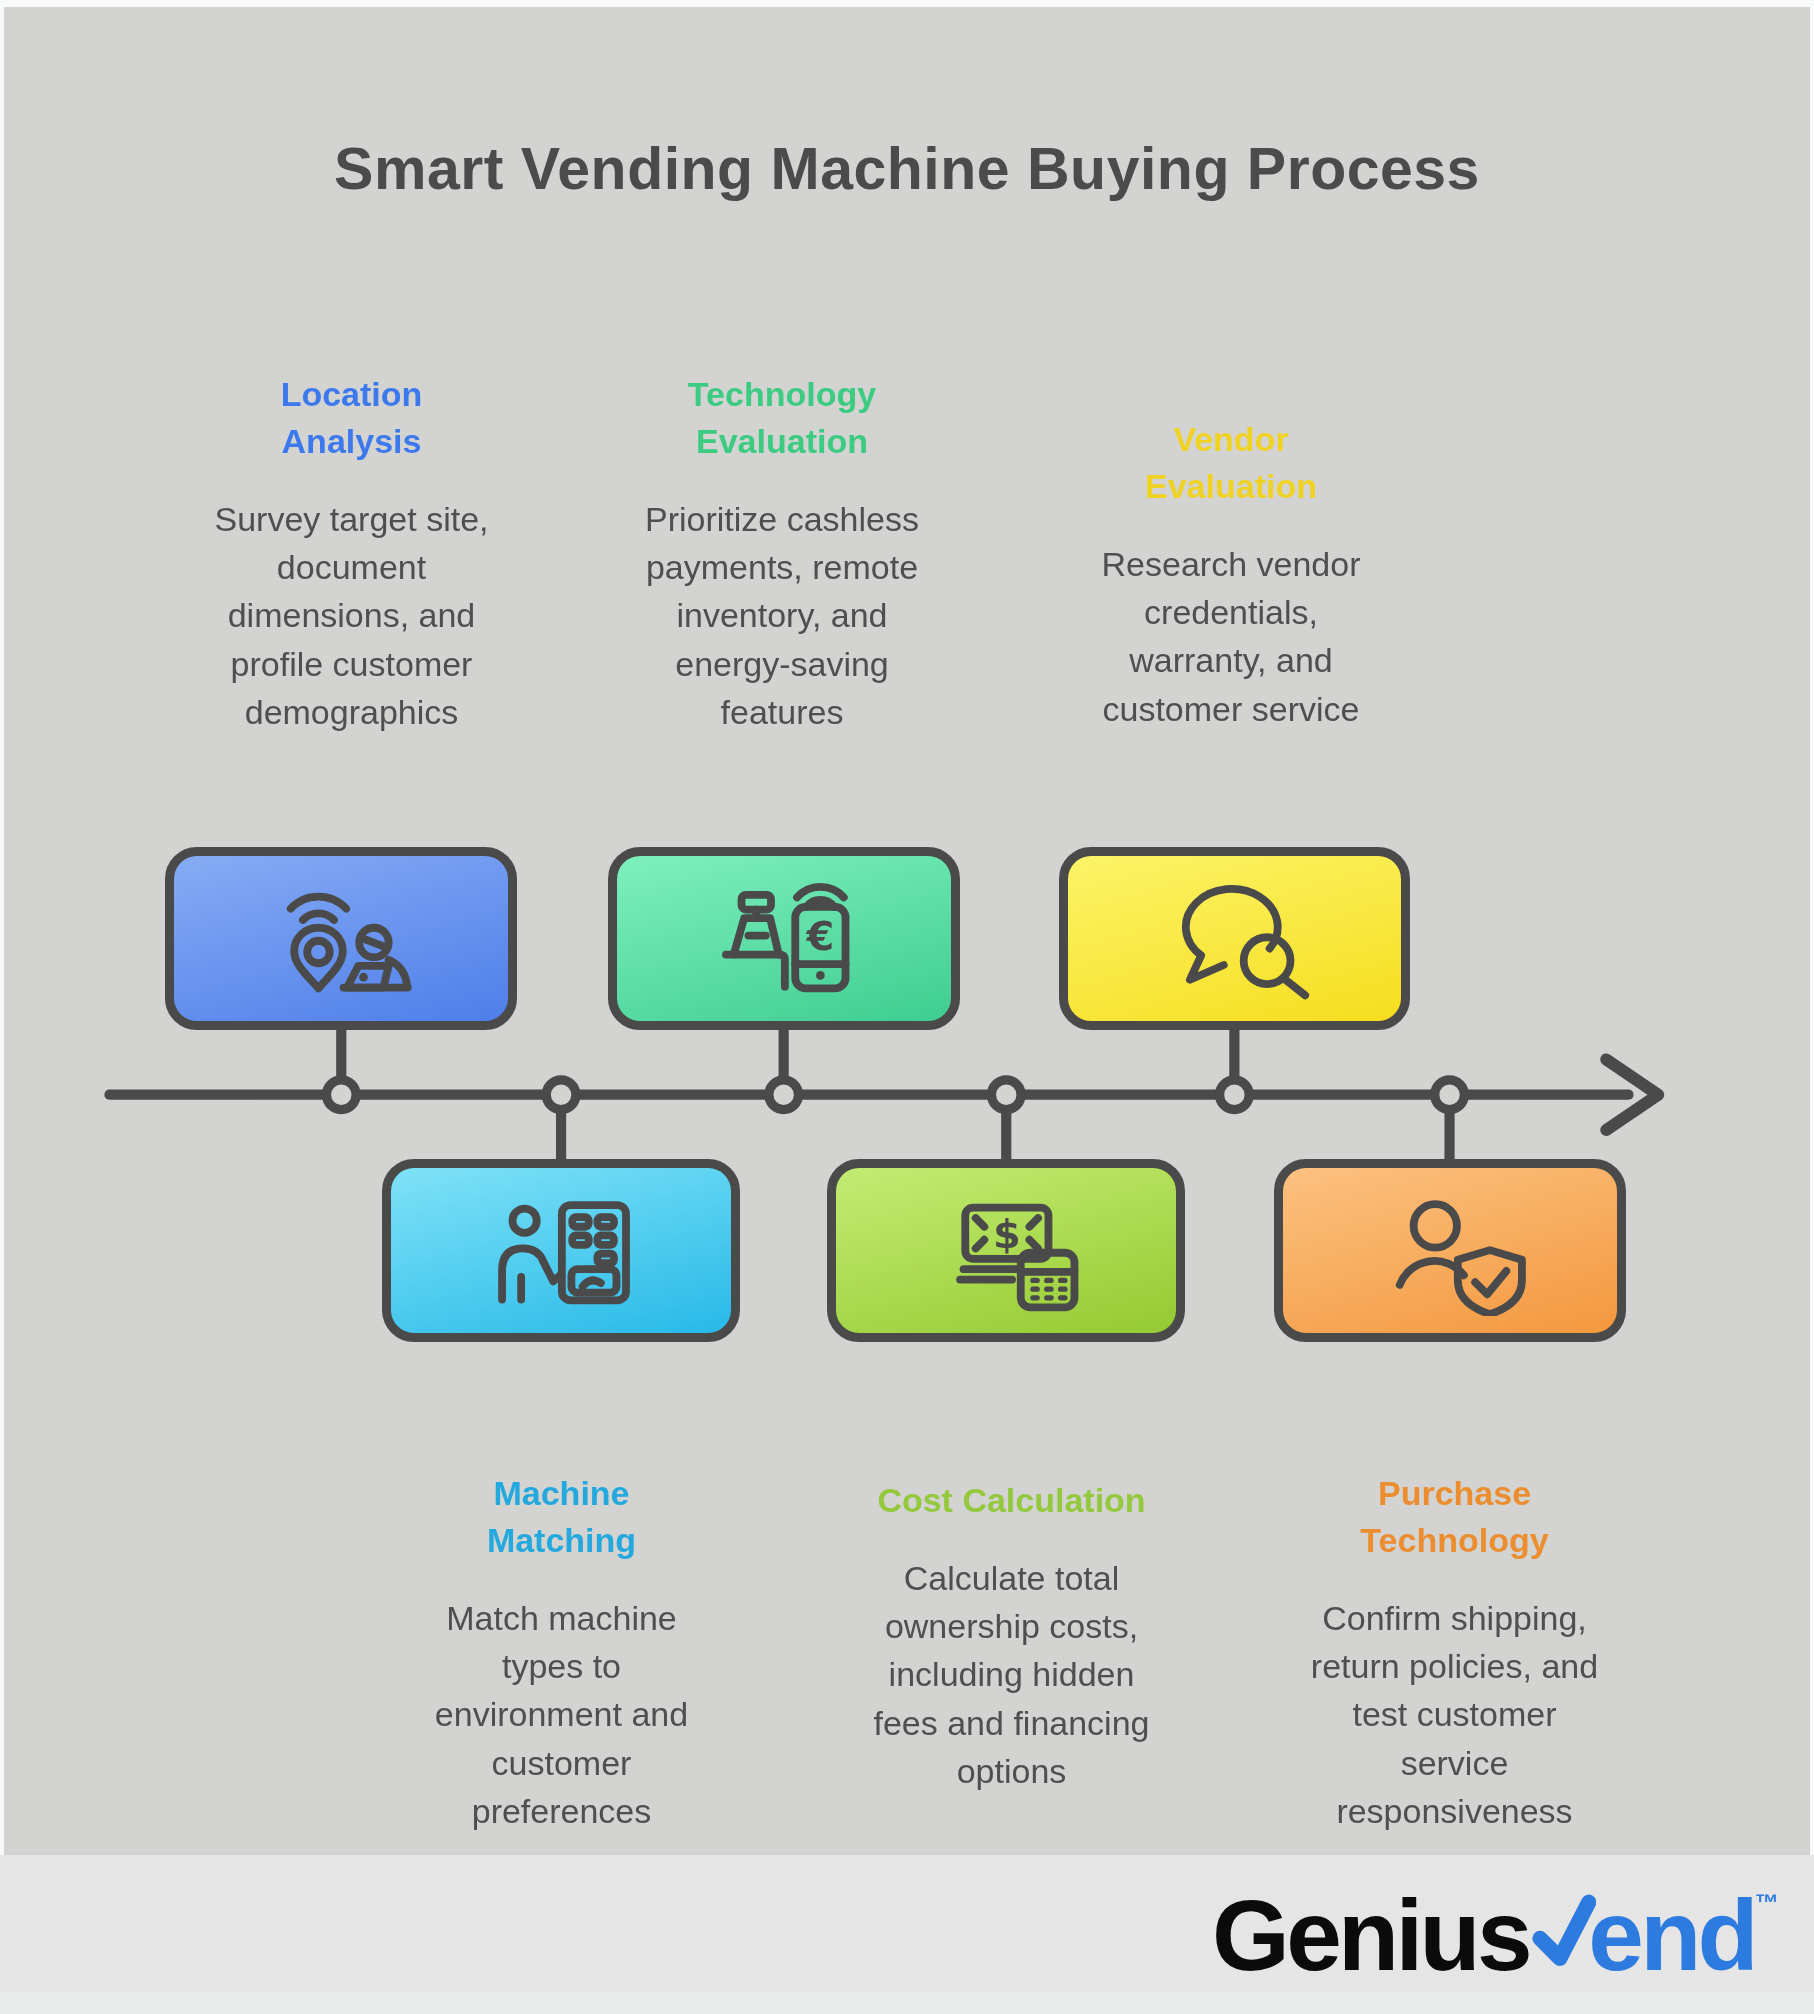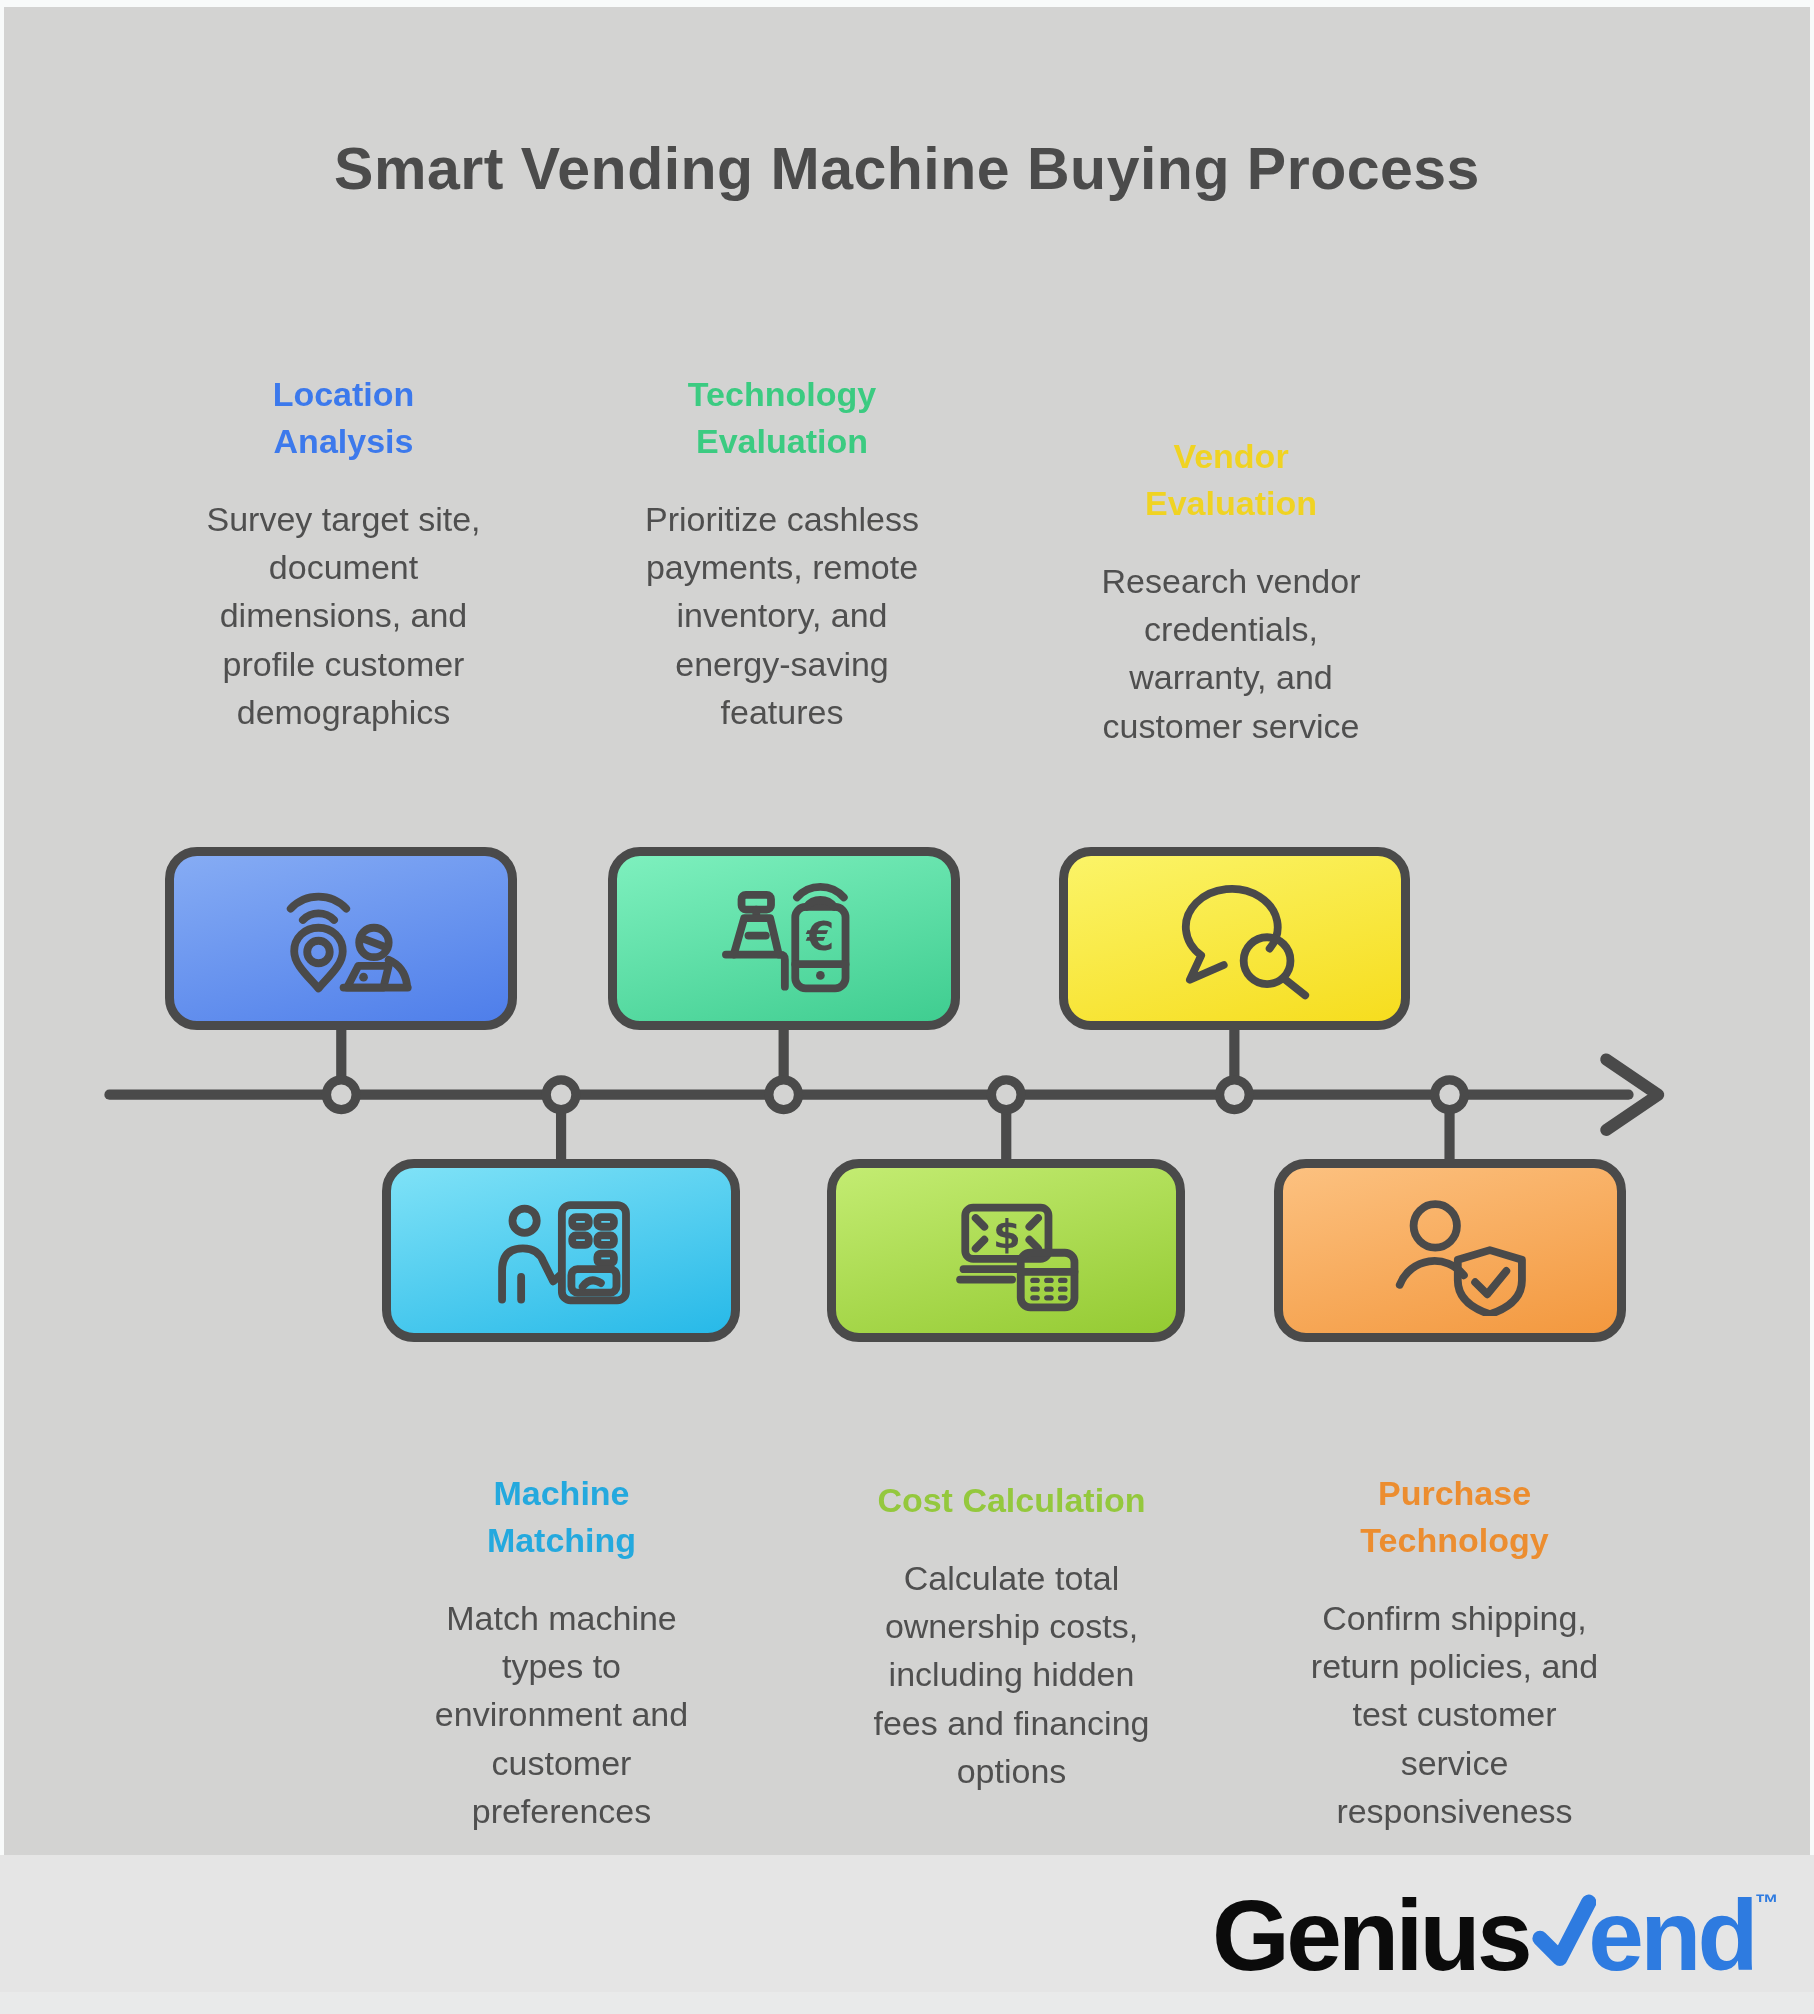--- a/index.html
+++ b/index.html
@@ -16,23 +16,23 @@
     color:#4b4b4b; letter-spacing:0.5px;
   }
   .step-text { position:absolute; text-align:center; }
   .step-title {
     font-size:34px; font-weight:bold; line-height:1.38;
     white-space:pre-line; margin-bottom:30px;
   }
   .step-desc {
     font-size:34px; line-height:1.42; color:#4f4f4f; white-space:pre-line;
   }
-  #text-location   { left:195px;  top:371px;  width:297px; }
+  #text-location   { left:203px;  top:371px;  width:297px; }
   #text-technology { left:629px;  top:371px;  width:306px; }
-  #text-vendor     { left:1078px; top:433px;  width:306px; }
+  #text-vendor     { left:1078px; top:416px;  width:306px; }
   #text-machine    { left:413px;  top:1470px; width:297px; }
   #text-cost       { left:826px;  top:1477px; width:371px; }
   #text-purchase   { left:1297px; top:1470px; width:315px; }
 
   .icon-box {
     position:absolute; border:9.3px solid #4a4a4a; border-radius:32px;
     display:flex; align-items:center; justify-content:center;
   }
   #box-location   { left:165px;  top:847px;  width:352px; height:183px; }
   #box-technology { left:608px;  top:847px;  width:352px; height:183px; }

